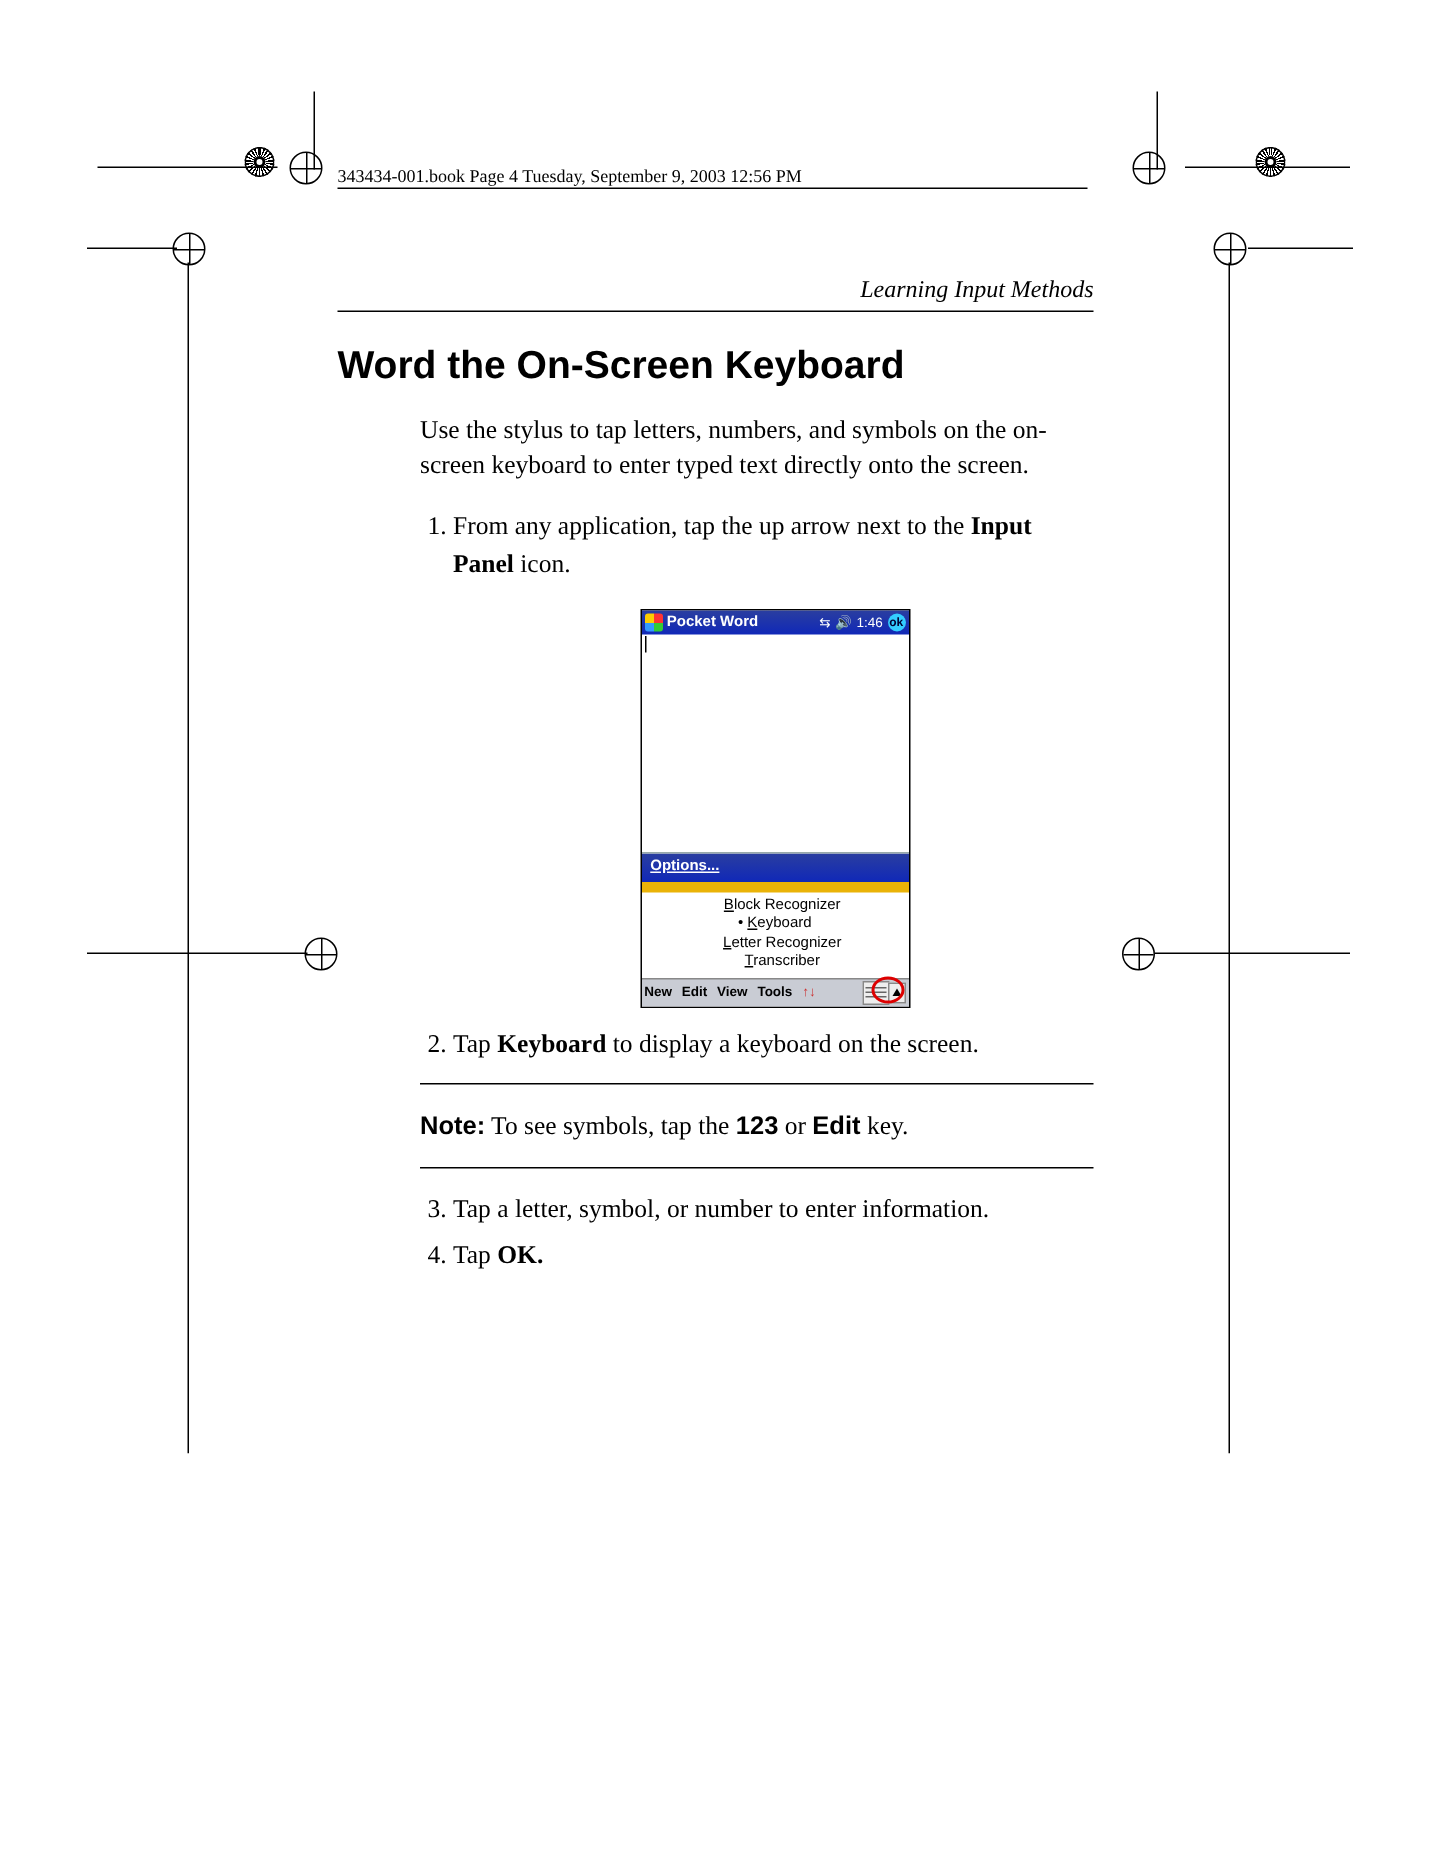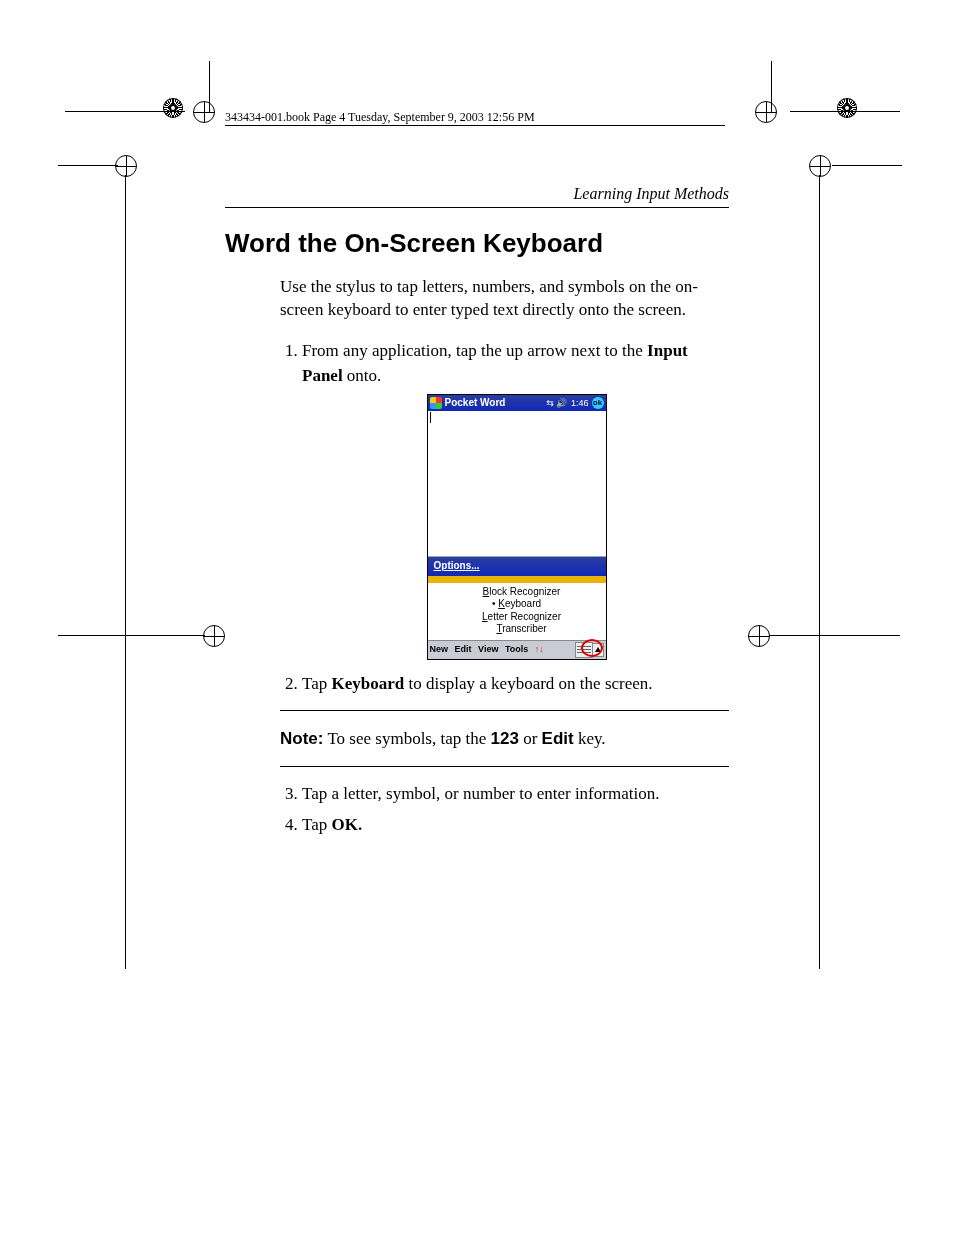--- a/index.html
+++ b/index.html
@@ -110,21 +110,21 @@
     border-top:1px solid #000;
     padding-top:6px;
     display:flex; justify-content:space-between;
     font-style:italic;
     flex-direction:column;
   }
   .footer .pnum { font-style:italic; }
 
   
   .pda-wrap {
-    margin:6px auto 12px auto;
+    margin:18px auto 12px auto;
     width:178px;
   }
   .pda {
     width:178px;
     border:1px solid #000;
     font-family: Tahoma, Arial, sans-serif;
     font-size:10px;
     background:#fff;
   }
   .pda-titlebar {
@@ -264,21 +264,21 @@
 
   <div class="content">
     <div class="section-label">Learning Input Methods</div>
 
     <h1>Word the On-Screen Keyboard</h1>
 
     <p class="intro">Use the stylus to tap letters, numbers, and symbols on the on-screen keyboard to enter typed text directly onto the screen.</p>
 
     <ol class="steps">
       <li>
-        <span>From any application, tap the up arrow next to the </span><span class="bold">Input Panel</span><span> onto.</span>
+        <span>From any application, tap the up arrow next to the </span><span class="bold">Input Panel</span><span> icon.</span>
 
         
         <div class="pda-wrap">
           <div class="pda">
             <div class="pda-titlebar">
               <div class="left">
                 <span class="winflag"></span>
                 <span style="font-weight:bold;">Pocket Word</span>
               </div>
               <div class="right">

